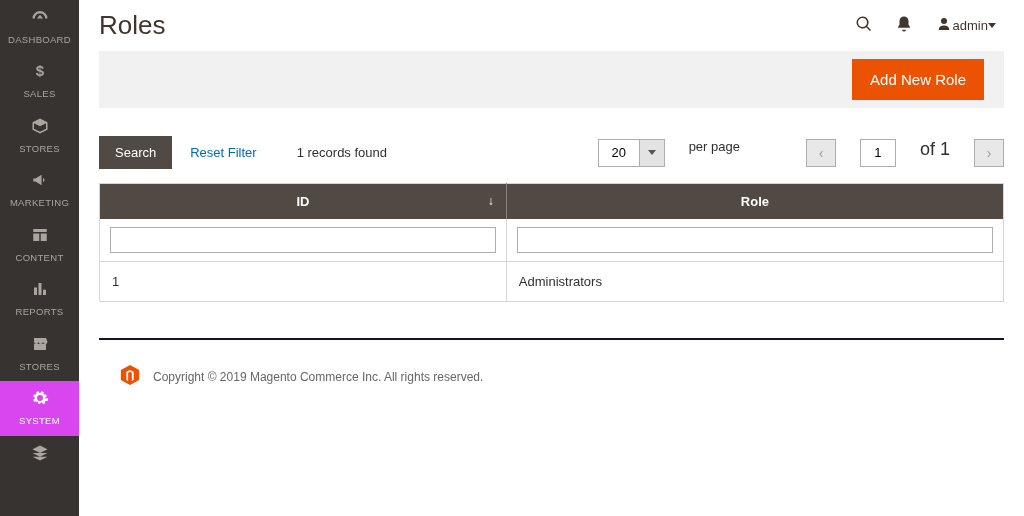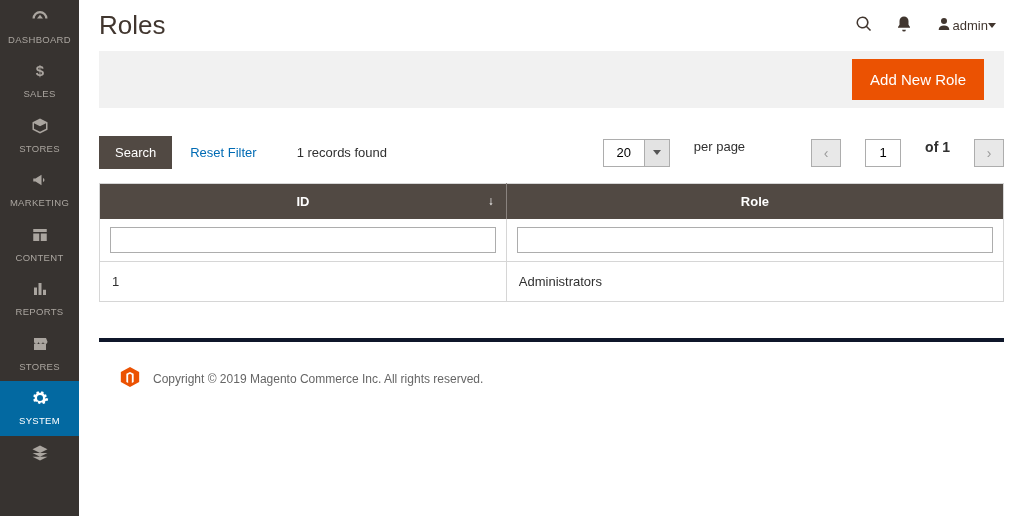--- a/index.html
+++ b/index.html
@@ -25,21 +25,21 @@
     flex-direction: column;
     align-items: center;
     justify-content: center;
     color: #aaa59f;
     font-size: 9.5px;
     letter-spacing: 0.3px;
     padding: 8px 2px 9px;
     cursor: pointer;
     text-align: right;
   }
-  .sidebar-item.active { background: #0369a1; color: #fff; }
+  .sidebar-item.active { background: #d946ef; color: #fff; }
   .sidebar-item .icon { font-size: 19px; margin-bottom: 4px; fill: currentColor; }
   .sidebar-item .label { line-height: 1.1; }
   
   .main {
     flex: 1;
     display: flex;
     flex-direction: column;
     overflow: hidden;
   }
   .header-row {
@@ -140,21 +140,21 @@
     cursor: pointer;
     font-size: 14px;
   }
   .pager-current {
     width: 36px;
     height: 28px;
     border: 1px solid #adadad;
     text-align: center;
     font-size: 13px;
   }
-  .pager-of { font-size: 14px; font-weight: bold; }
+  .pager-of { font-size: 18px; }
   
   table.grid {
     width: 100%;
     border-collapse: collapse;
     border: 1px solid #d6d6d6;
   }
   table.grid thead th {
     background: #514943;
     color: #fff;
     font-weight: 600;
@@ -182,21 +182,21 @@
   }
   table.grid tbody.data tr td {
     padding: 12px 12px;
     border-right: 1px solid #d6d6d6;
     font-size: 13px;
   }
   table.grid tbody.data tr td:last-child { border-right: none; }
   
   .footer {
     margin-top: 36px;
-    border-top: 4px solid #0f172a;
+    border-top: 2px solid #0f172a;
     padding: 24px 20px 0;
     display: flex;
     align-items: flex-start;
   }
   .footer-left { display:flex; align-items:center; gap:12px; }
   .footer-logo { width:22px; height:22px; }
   .copyright { font-size: 12px; color: #666; }
   .footer-right { margin-left:auto; text-align:right; font-size: 12px; }
   .footer-right .version { color: #303030; }
   .footer-right .version strong { font-weight: 700; }

